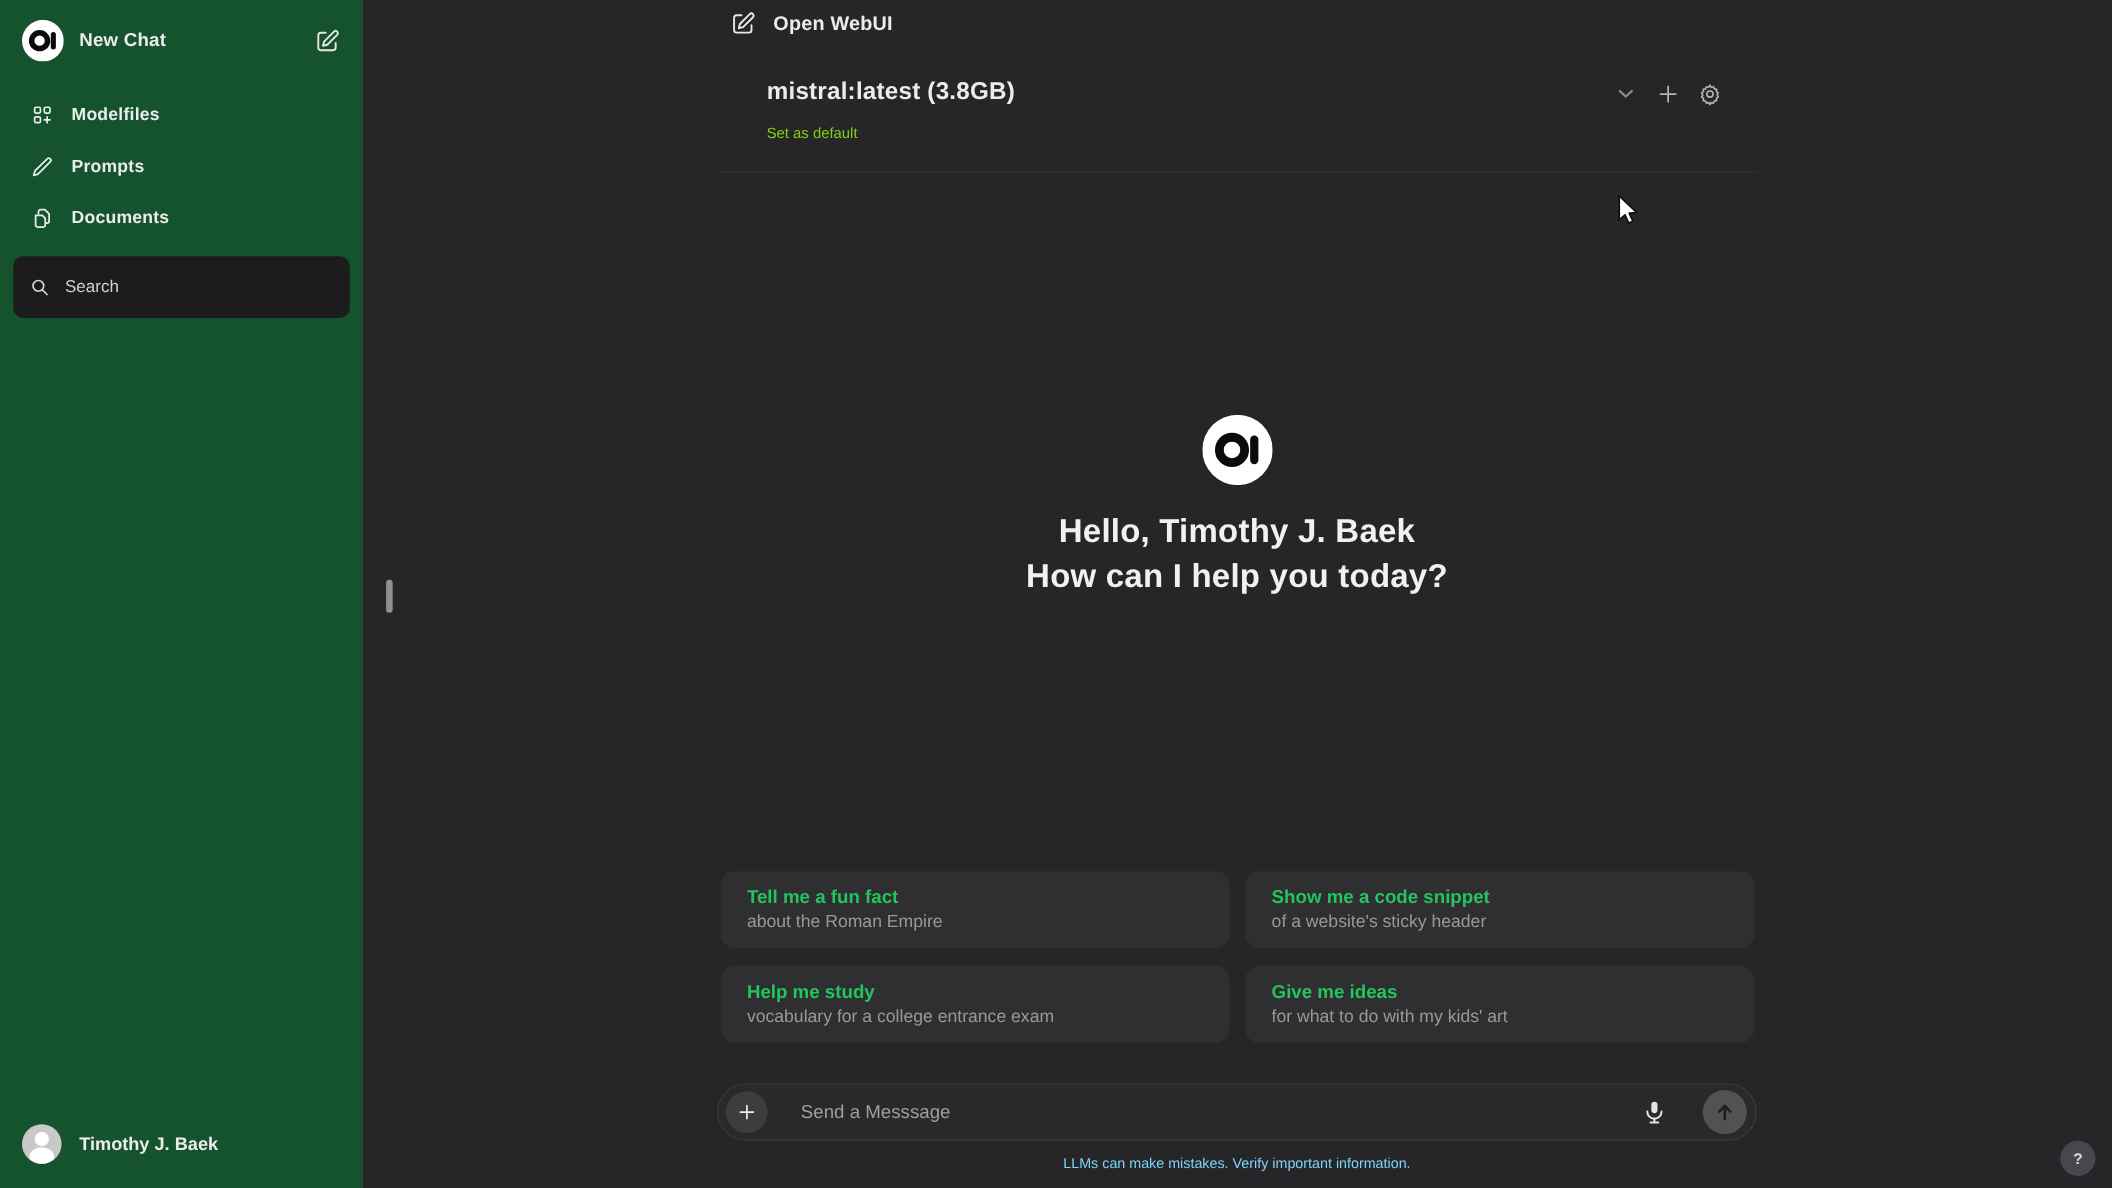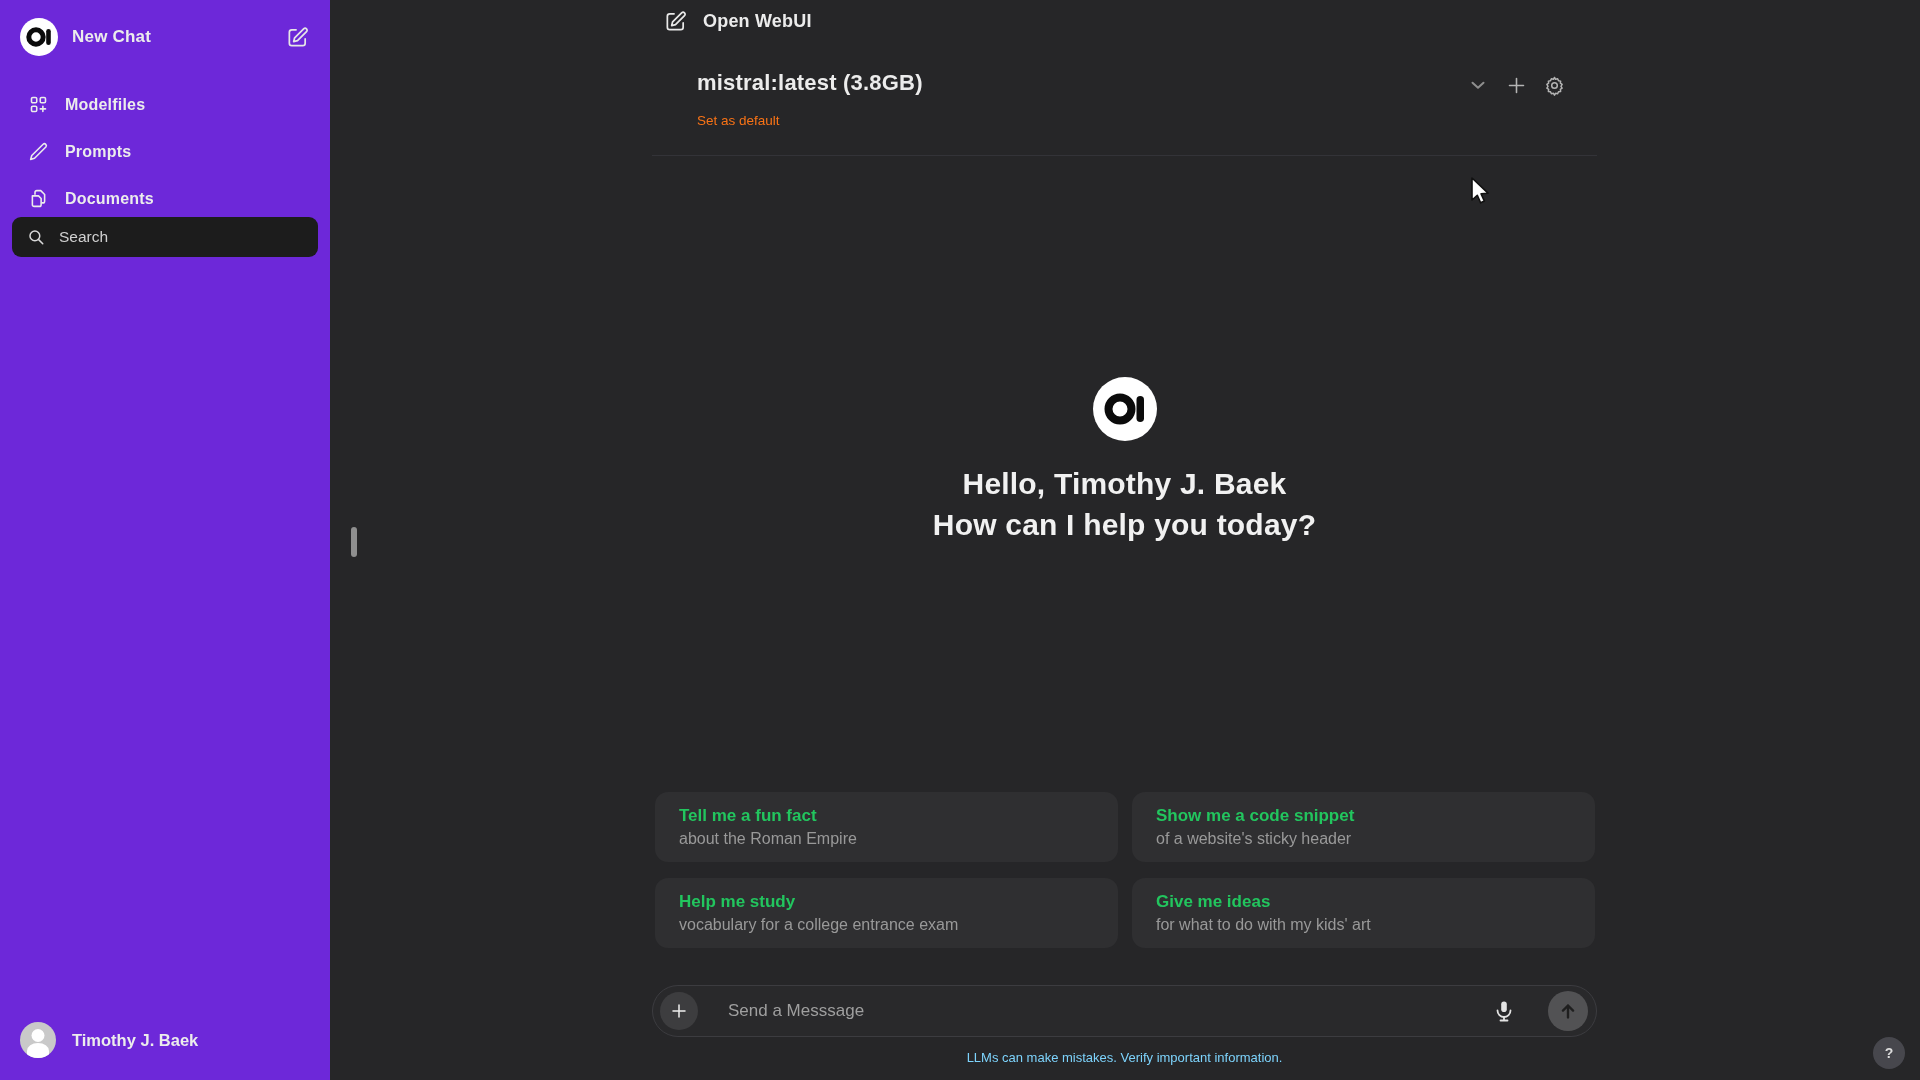--- a/index.html
+++ b/index.html
@@ -5,33 +5,33 @@
   * { margin:0; padding:0; box-sizing:border-box; }
   html,body { width:1920px; height:1080px; overflow:hidden; }
   body {
     font-family:"Liberation Sans","DejaVu Sans",sans-serif;
     background:#262628; color:#ececec;
     position:relative;
   }
   
   .sidebar {
     position:absolute; left:0; top:0; width:330px; height:1080px;
-    background:#6d28d9; display:flex; flex-direction:column;
+    background:#14532d; display:flex; flex-direction:column;
     padding:14px 12px; z-index:2;
   }
   .newchat-row { display:flex; align-items:center; gap:14px; padding:4px 8px 4px 8px; border-radius:8px; cursor:pointer; }
   .app-logo { width:38px; height:38px; flex:0 0 38px; }
   .newchat-label { font-size:17px; font-weight:700; flex:1; letter-spacing:.2px; }
   .edit-btn { width:26px; height:26px; display:flex; align-items:center; justify-content:center; color:#e6e6e6; cursor:pointer; }
   .nav { margin-top:26px; display:flex; flex-direction:column; gap:10px; }
   .nav-item { display:flex; align-items:center; gap:16px; padding:8px 16px; border-radius:8px; cursor:pointer; color:#ececec; }
   .nav-item svg { width:21px; height:21px; }
   .nav-label { font-size:16px; font-weight:600; letter-spacing:.2px; }
   .search-box {
-    height:40px; background:#1c1c1c; border-radius:9px;
+    margin-top:16px; height:56px; background:#1c1c1c; border-radius:9px;
     display:flex; align-items:center; gap:14px; padding:0 15px; color:#d8d8d8; cursor:text;
   }
   .search-box svg { width:18px; height:18px; }
   .search-label { font-size:15.5px; color:#d0d0d0; }
   .sidebar-spacer { flex:1; }
   .user-row { display:flex; align-items:center; gap:16px; padding:8px 8px; border-radius:8px; cursor:pointer; }
   .avatar { width:36px; height:36px; border-radius:50%; background:#c9c9c9; position:relative; overflow:hidden; flex:0 0 36px; }
   .avatar .head { position:absolute; left:50%; top:7px; transform:translateX(-50%); width:13px; height:13px; border-radius:50%; background:#fff; }
   .avatar .body { position:absolute; left:50%; top:21px; transform:translateX(-50%); width:22px; height:16px; border-radius:50% 50% 0 0; background:#fff; }
   .user-name { font-size:16.5px; font-weight:700; }
@@ -42,21 +42,21 @@
 
   .content-col { position:absolute; left:322px; width:945px; top:0; height:100%; }
   .main-header { position:absolute; left:12px; top:10px; display:flex; align-items:center; gap:16px; }
   .main-header svg { width:23px; height:23px; color:#e9e9e9; }
   .main-title { font-size:18px; font-weight:700; letter-spacing:.2px; }
 
   .model-row { position:absolute; left:0; top:70px; width:100%; border-bottom:1px solid #333338; padding:0 40px 26px 45px; }
   .model-name { font-size:22px; font-weight:700; letter-spacing:.2px; cursor:pointer; display:inline-block; }
   .model-actions { position:absolute; right:32px; top:4px; display:flex; align-items:center; gap:16px; color:#b4b4b4; }
   .model-actions .act { width:22px; height:22px; display:flex; align-items:center; justify-content:center; cursor:pointer; }
-  .set-default { margin-top:17px; font-size:13.5px; color:#f97316; cursor:pointer; display:inline-block; }
+  .set-default { margin-top:17px; font-size:13.5px; color:#84cc16; cursor:pointer; display:inline-block; }
 
   .hero { position:absolute; left:0; right:0; top:377px; display:flex; flex-direction:column; align-items:center; }
   .hero-logo { width:64px; height:64px; margin-bottom:22px; }
   .hero-line { font-size:30px; font-weight:700; line-height:41px; letter-spacing:.2px; text-align:center; color:#f1f1f1; }
 
   .suggestions {
     position:absolute; left:3px; top:792px; width:940px;
     display:grid; grid-template-columns:1fr 1fr; gap:16px 14px;
   }
   .sugg-card {

